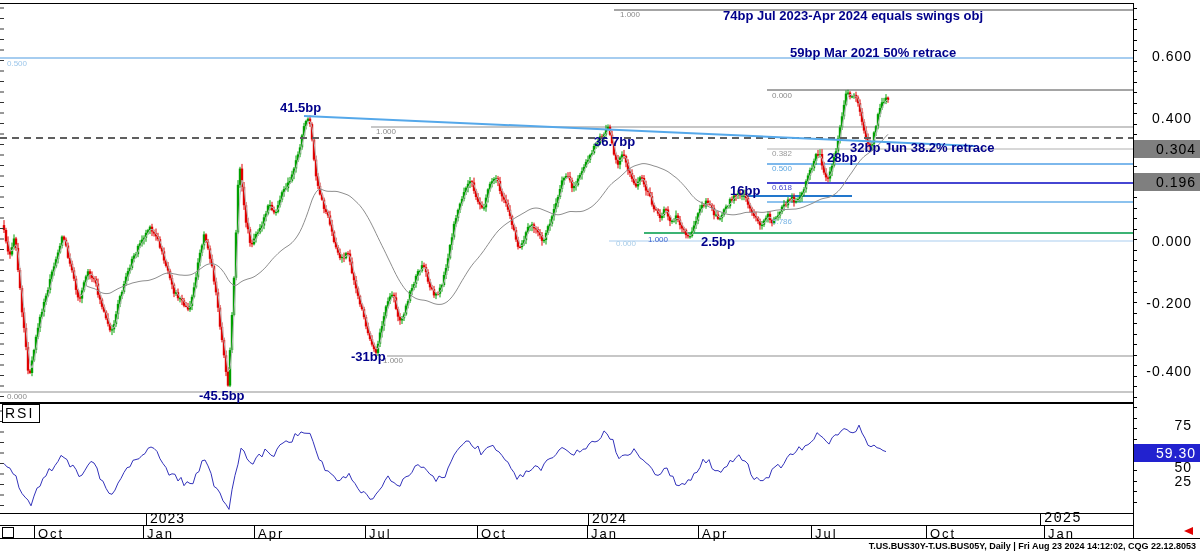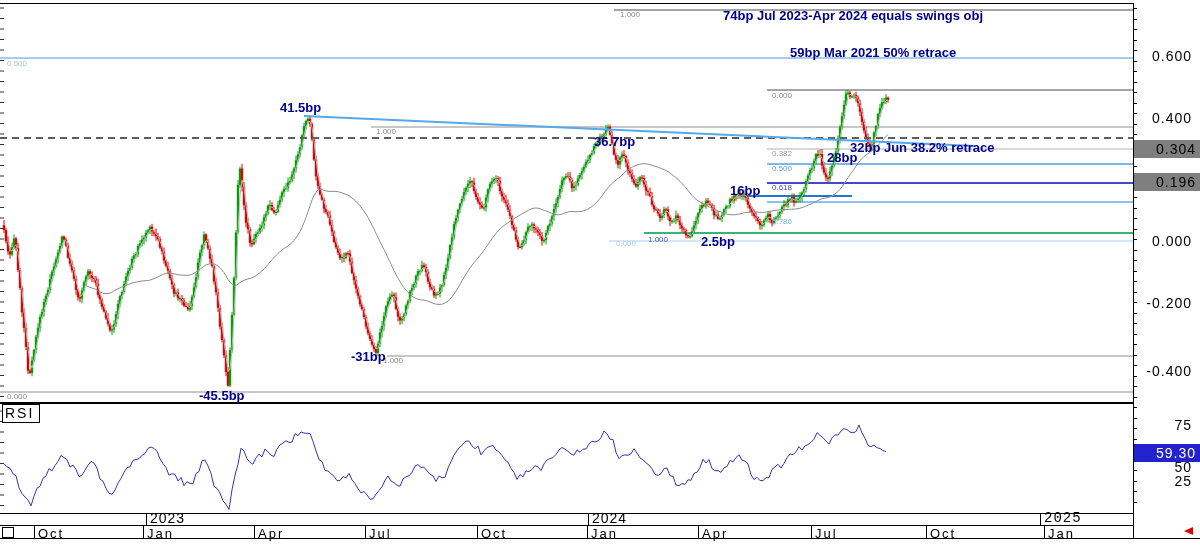--- a/index.html
+++ b/index.html
@@ -1115,13 +1115,14 @@
       <div class="fib" style="left:772px;top:218px;color:#79b4e4;">0.786</div>
       <div class="fib" style="left:648px;top:236px;color:#3a5fcd;">1.000</div>
       <div class="fib" style="left:616px;top:240px;color:#a8cce8;">0.000</div>
       <div class="fib" style="left:383px;top:357px;color:#8a8a8a;">1.000</div>
       <div class="fib" style="left:7px;top:393px;color:#8a8a8a;">0.000</div>
     </div>
 
   <div id="corner-box"></div>
   <div id="scroll-arrow"></div>
 
+  <div id="status-right">T.US.BUS30Y-T.US.BUS05Y, Daily | Fri Aug 23 2024 14:12:02, CQG 22.12.8053</div>
 </div>
 
 </body></html>

